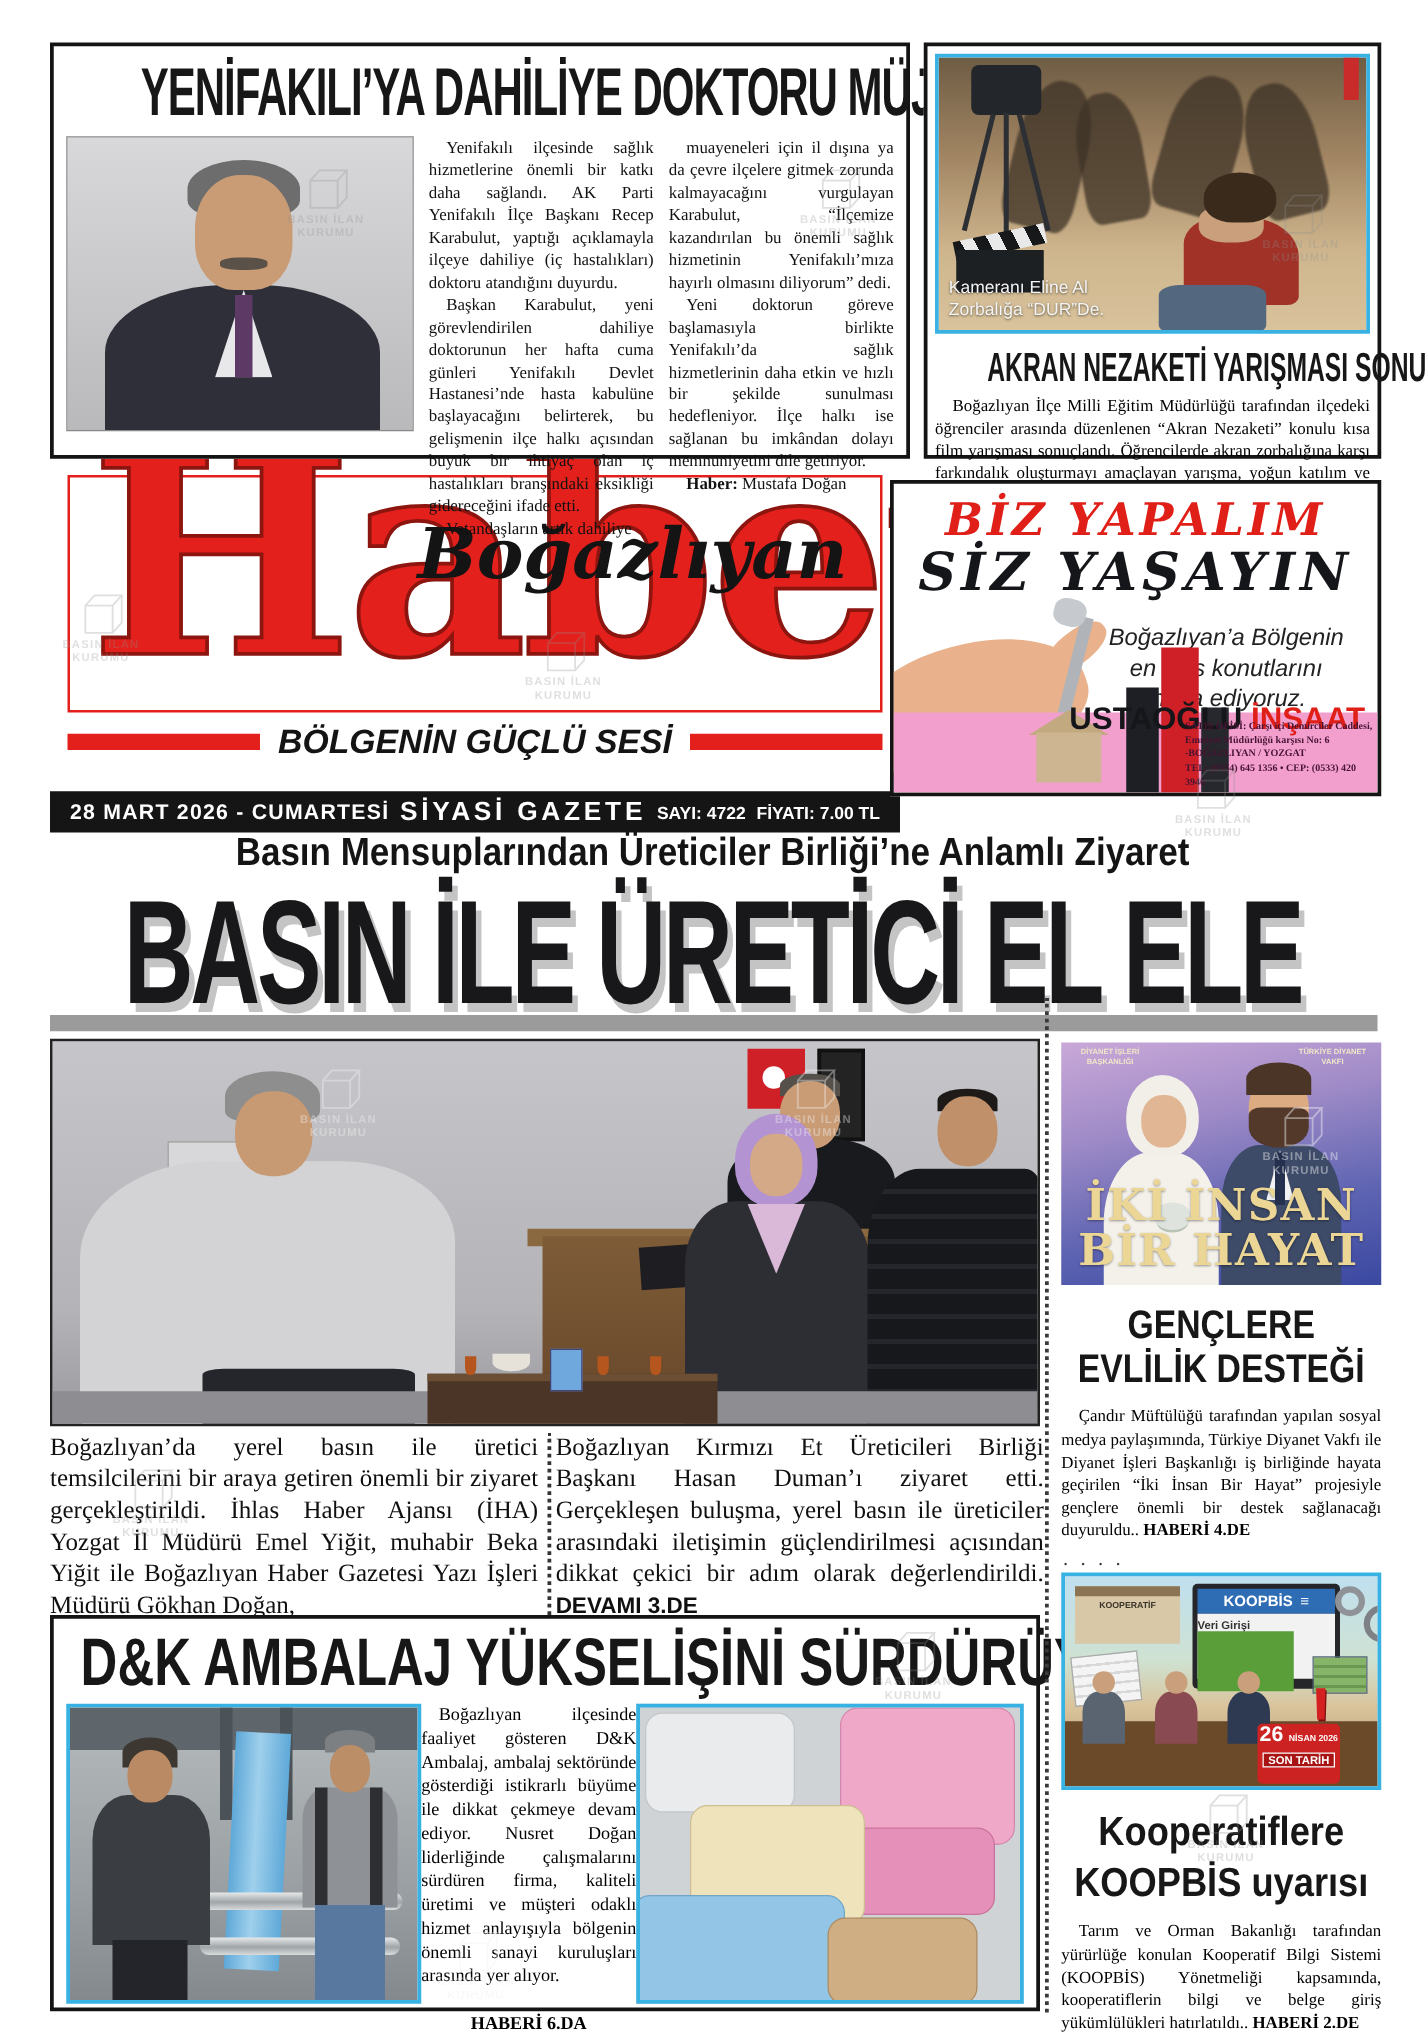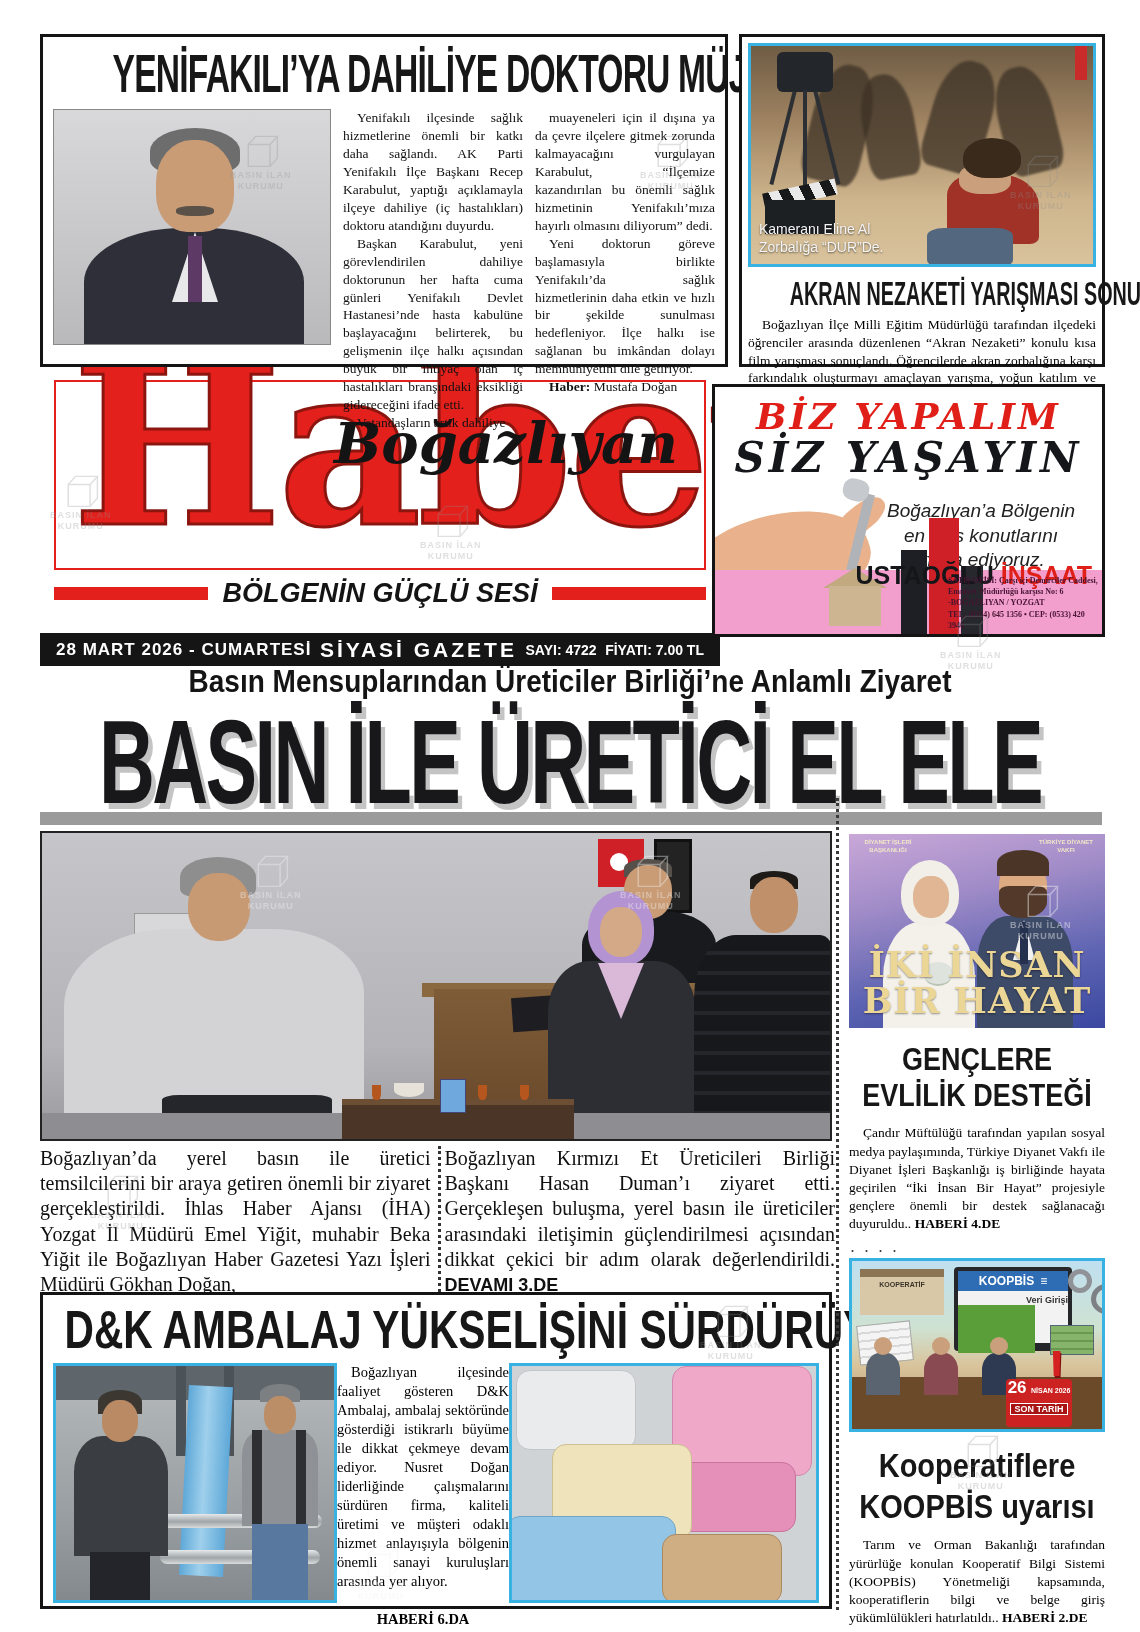--- a/index.html
+++ b/index.html
@@ -164,21 +164,21 @@
   .genc-headline { margin-top:14px; text-align:center; font-family:"Liberation Sans", sans-serif; font-weight:bold; font-size:27px; line-height:1.12; transform:scaleY(1.18); transform-origin:center top; color:#171717; }
   .genc-body { margin-top:22px; font-size:13.5px; line-height:1.34; text-align:justify; }
   .side-ref { font-weight:bold; }
   .dots-sep { margin:8px 0 0 2px; color:#333; font-weight:bold; letter-spacing:4px; font-size:12px; }
 
   .koop-img { margin-top:2px; height:174px; position:relative; overflow:hidden; background:linear-gradient(180deg,#bfe0f0 0%,#cfe2d2 40%,#d9c49c 62%,#b0906a 100%); }
   .koop-bld { position:absolute; left:8px; top:8px; width:84px; height:46px; background:#d9c8a8; border-top:8px solid #8a7454; }
   .koop-bld-label { position:absolute; left:12px; top:20px; width:76px; text-align:center; font-family:"Liberation Sans", sans-serif; font-size:7px; font-weight:bold; color:#3a3428; background:#cbb astranone; }
   .koop-mon { position:absolute; left:102px; top:6px; width:118px; height:84px; background:#24262a; border-radius:4px; padding:4px; }
   .koop-mon-head { height:20px; background:#2e6db4; color:#fff; font-family:"Liberation Sans", sans-serif; font-weight:bold; font-size:12px; display:flex; align-items:center; justify-content:center; gap:6px; }
-  .koop-mon-body { height:52px; background:#f2f2f2; text-align:right; font-family:"Liberation Sans", sans-serif; font-size:9px; font-weight:bold; color:#333; padding-top:4px; }
+  .koop-mon-body { height:52px; background:#f2f2f2; text-align:left; font-family:"Liberation Sans", sans-serif; font-size:9px; font-weight:bold; color:#333; padding-top:4px; }
   .koop-progress { margin:4px auto 0; width:86px; height:7px; background:#c9c9c9; }
   .koop-progress i { display:block; width:70%; height:100%; background:#5a9e3a; }
   .koop-papers { position:absolute; left:6px; top:62px; width:54px; height:40px; background:repeating-linear-gradient(180deg,#f4f4f4 0 6px,#d8d8d8 6px 8px); transform:rotate(-6deg); border:1px solid #aaa; }
   .koop-money { position:absolute; right:8px; top:64px; width:44px; height:30px; background:repeating-linear-gradient(180deg,#86b468 0 6px,#6a9850 6px 8px); border:1px solid #567; }
   .koop-cuffs { position:absolute; right:10px; top:8px; width:24px; height:24px; border:5px solid #8f9296; border-radius:50%; }
   .koop-cuffs::after { content:""; position:absolute; left:18px; top:10px; width:20px; height:20px; border:5px solid #7d8084; border-radius:50%; }
   .koop-desk { position:absolute; left:0; right:0; bottom:0; height:52px; background:#6b4a2a; }
   .kp { position:absolute; bottom:34px; width:34px; height:42px; border-radius:40% 40% 0 0; }
   .kp::after { content:""; position:absolute; left:8px; top:-16px; width:18px; height:18px; background:#caa07c; border-radius:50%; }
   .koop-excl { position:absolute; left:196px; bottom:34px; font-family:"Liberation Sans", sans-serif; font-weight:bold; font-size:52px; color:#d42020; text-shadow:1px 2px 0 #7e1010; line-height:1; }

